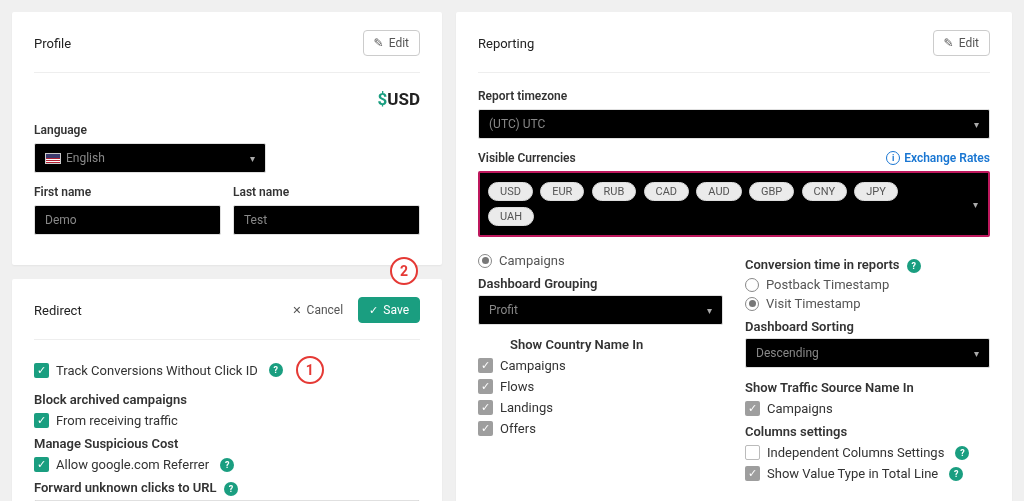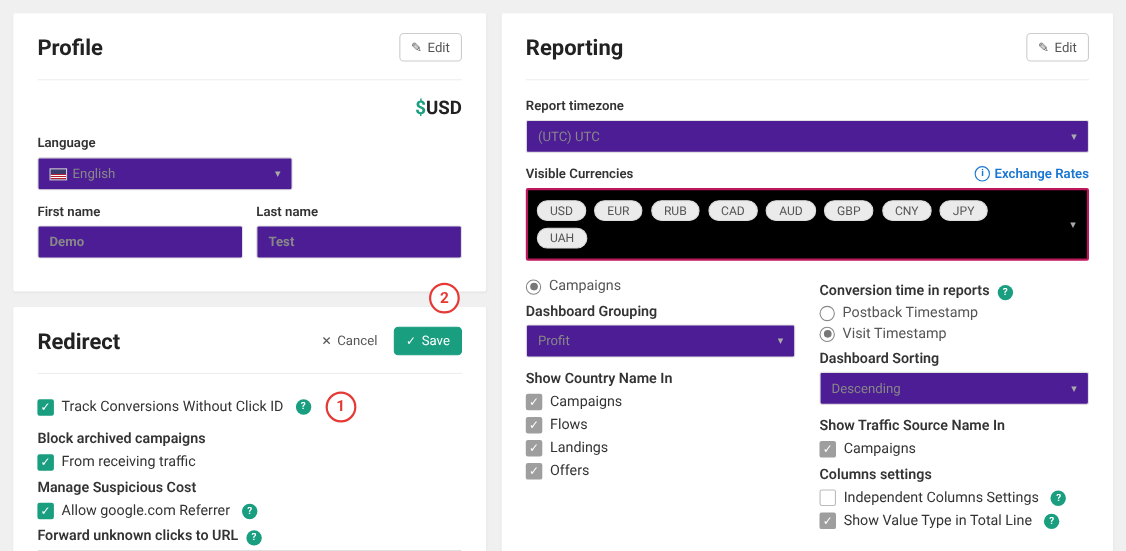--- a/index.html
+++ b/index.html
@@ -3,31 +3,31 @@
 <meta charset="utf-8">
 <style>
 * { box-sizing: border-box; margin: 0; padding: 0; font-family: -apple-system, BlinkMacSystemFont, "Segoe UI", Roboto, Arial, sans-serif; }
 body { background: #f0f0f0; padding: 12px; font-size: 13px; color: #333; }
 .layout { display: flex; gap: 14px; }
 .col { display: flex; flex-direction: column; gap: 14px; }
 .col-left { flex: 0 0 430px; }
 .col-right { flex: 1; }
 .card { background: #fff; border-radius: 2px; padding: 18px 22px; box-shadow: 0 1px 2px rgba(0,0,0,0.05); position: relative; }
 .card-header { display: flex; justify-content: space-between; align-items: center; margin-bottom: 16px; }
-.card-title { font-size: 20px; font-weight: 700; color: #222; }
+.card-title { font-size: 13px; font-weight: 400; color: #222; }
 .btn { display: inline-flex; align-items: center; gap: 5px; border: 1px solid #ccc; background: #fff; border-radius: 4px; padding: 5px 10px; font-size: 12px; cursor: pointer; color: #555; }
 .btn-edit { border-color: #ccc; }
 .btn-save { background: #1a9e80; border-color: #1a9e80; color: #fff; }
 .btn-cancel { background: #fff; border-color: #fff; color: #555; }
 .currency-pill { text-align: right; margin: 8px 0 14px; }
 .currency-pill .dollar { color: #1a9e80; font-weight: 700; font-size: 17px; }
 .currency-pill .cur { font-weight: 700; font-size: 17px; color: #222; }
 .label { font-size: 12px; font-weight: 600; color: #333; margin-bottom: 6px; display: block; }
-.select-box, .input-box { width: 100%; border: 1px solid #e0e0e0; border-radius: 2px; padding: 7px 10px; font-size: 12px; color: #888; background: #4c1d95; position: relative; display:flex; align-items:center; justify-content:space-between; }
-.input-box { background: #4c1d95; color: #888; font-weight: bold; }
+.select-box, .input-box { width: 100%; border: 1px solid #e0e0e0; border-radius: 2px; padding: 7px 10px; font-size: 12px; color: #888; background: #000000; position: relative; display:flex; align-items:center; justify-content:space-between; }
+.input-box { background: #000000; color: #888; }
 .select-box .chev { color: #aaa; font-size: 10px; }
 .row { display: flex; gap: 12px; }
 .row > div { flex: 1; }
 .field { margin-bottom: 12px; }
 .flag { display:inline-block; width:16px; height:11px; background: linear-gradient(to bottom, #3c3b6e 0 45%, #b22234 45% 55%, #fff 55% 65%, #b22234 65% 75%, #fff 75% 85%, #b22234 85% 100%); margin-right:5px; vertical-align:middle; border:0.5px solid #ccc;}
 .divider { border-top: 1px solid #eee; margin: 4px 0 16px; }
 .actions-right { display:flex; align-items:center; gap:4px; }
 .check-row { display:flex; align-items:center; gap:7px; margin: 6px 0; font-size: 13px; }
 .checkbox { width:15px; height:15px; border-radius:2px; display:inline-flex; align-items:center; justify-content:center; font-size:11px; color:#fff; }
 .checkbox.teal { background:#1a9e80; }
@@ -184,21 +184,21 @@
               <span class="radio selected"></span>
               <span>Campaigns</span>
             </div>
 
           <div class="section-label">Dashboard Grouping</div>
           <div class="select-box">
             <span>Profit</span>
             <span class="chev">▾</span>
           </div>
 
-          <div class="section-label" style="margin-top:12px;">Show Country Name In</div>
+          <div class="section-label" style="margin-top:12px;margin-left:32px;">Show Country Name In</div>
           <div class="check-row">
               <span class="checkbox grey">✓</span>
               <span>Campaigns</span>
             </div>
           <div class="check-row">
               <span class="checkbox grey">✓</span>
               <span>Flows</span>
             </div>
           <div class="check-row">
               <span class="checkbox grey">✓</span>

